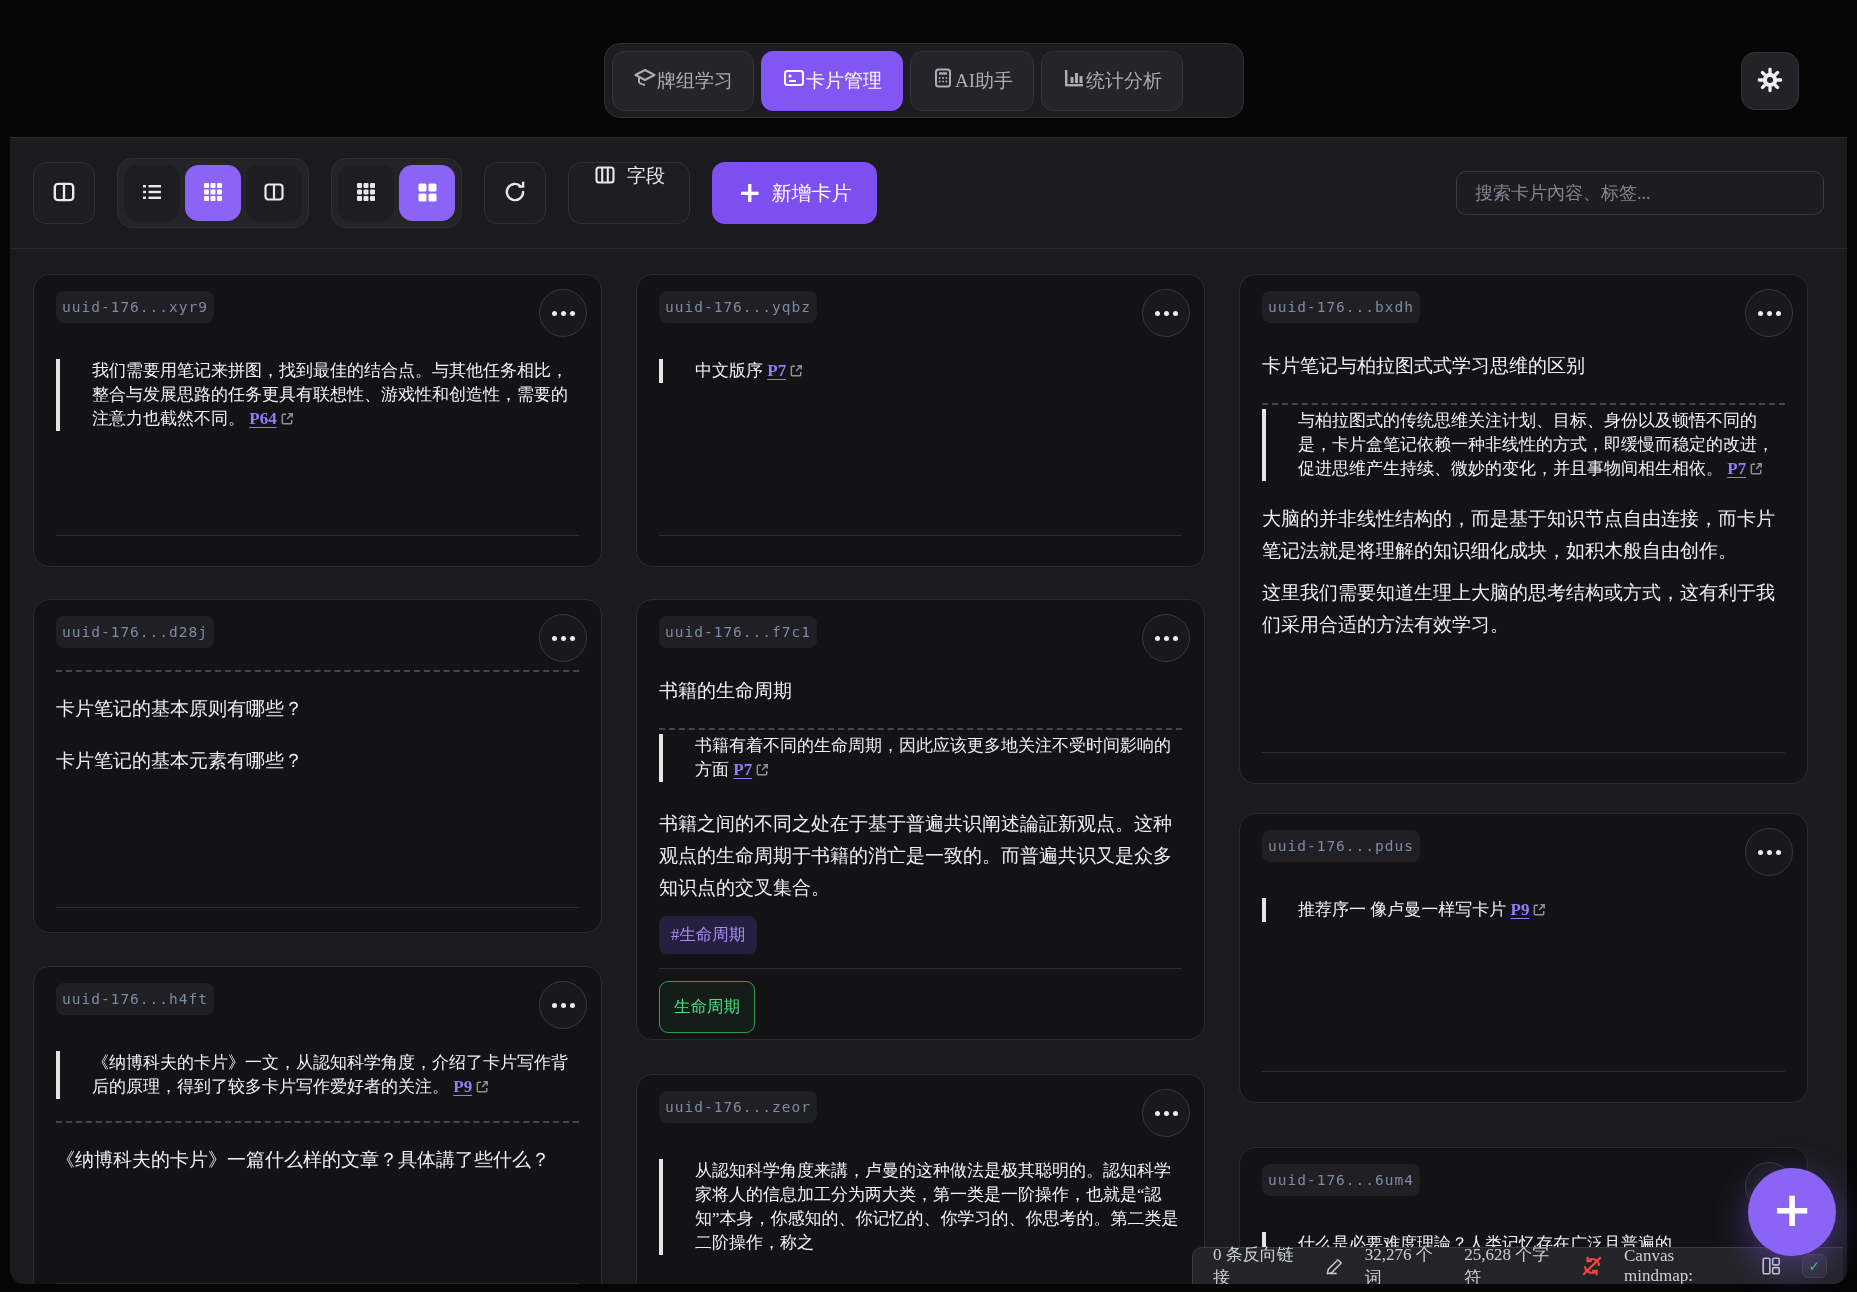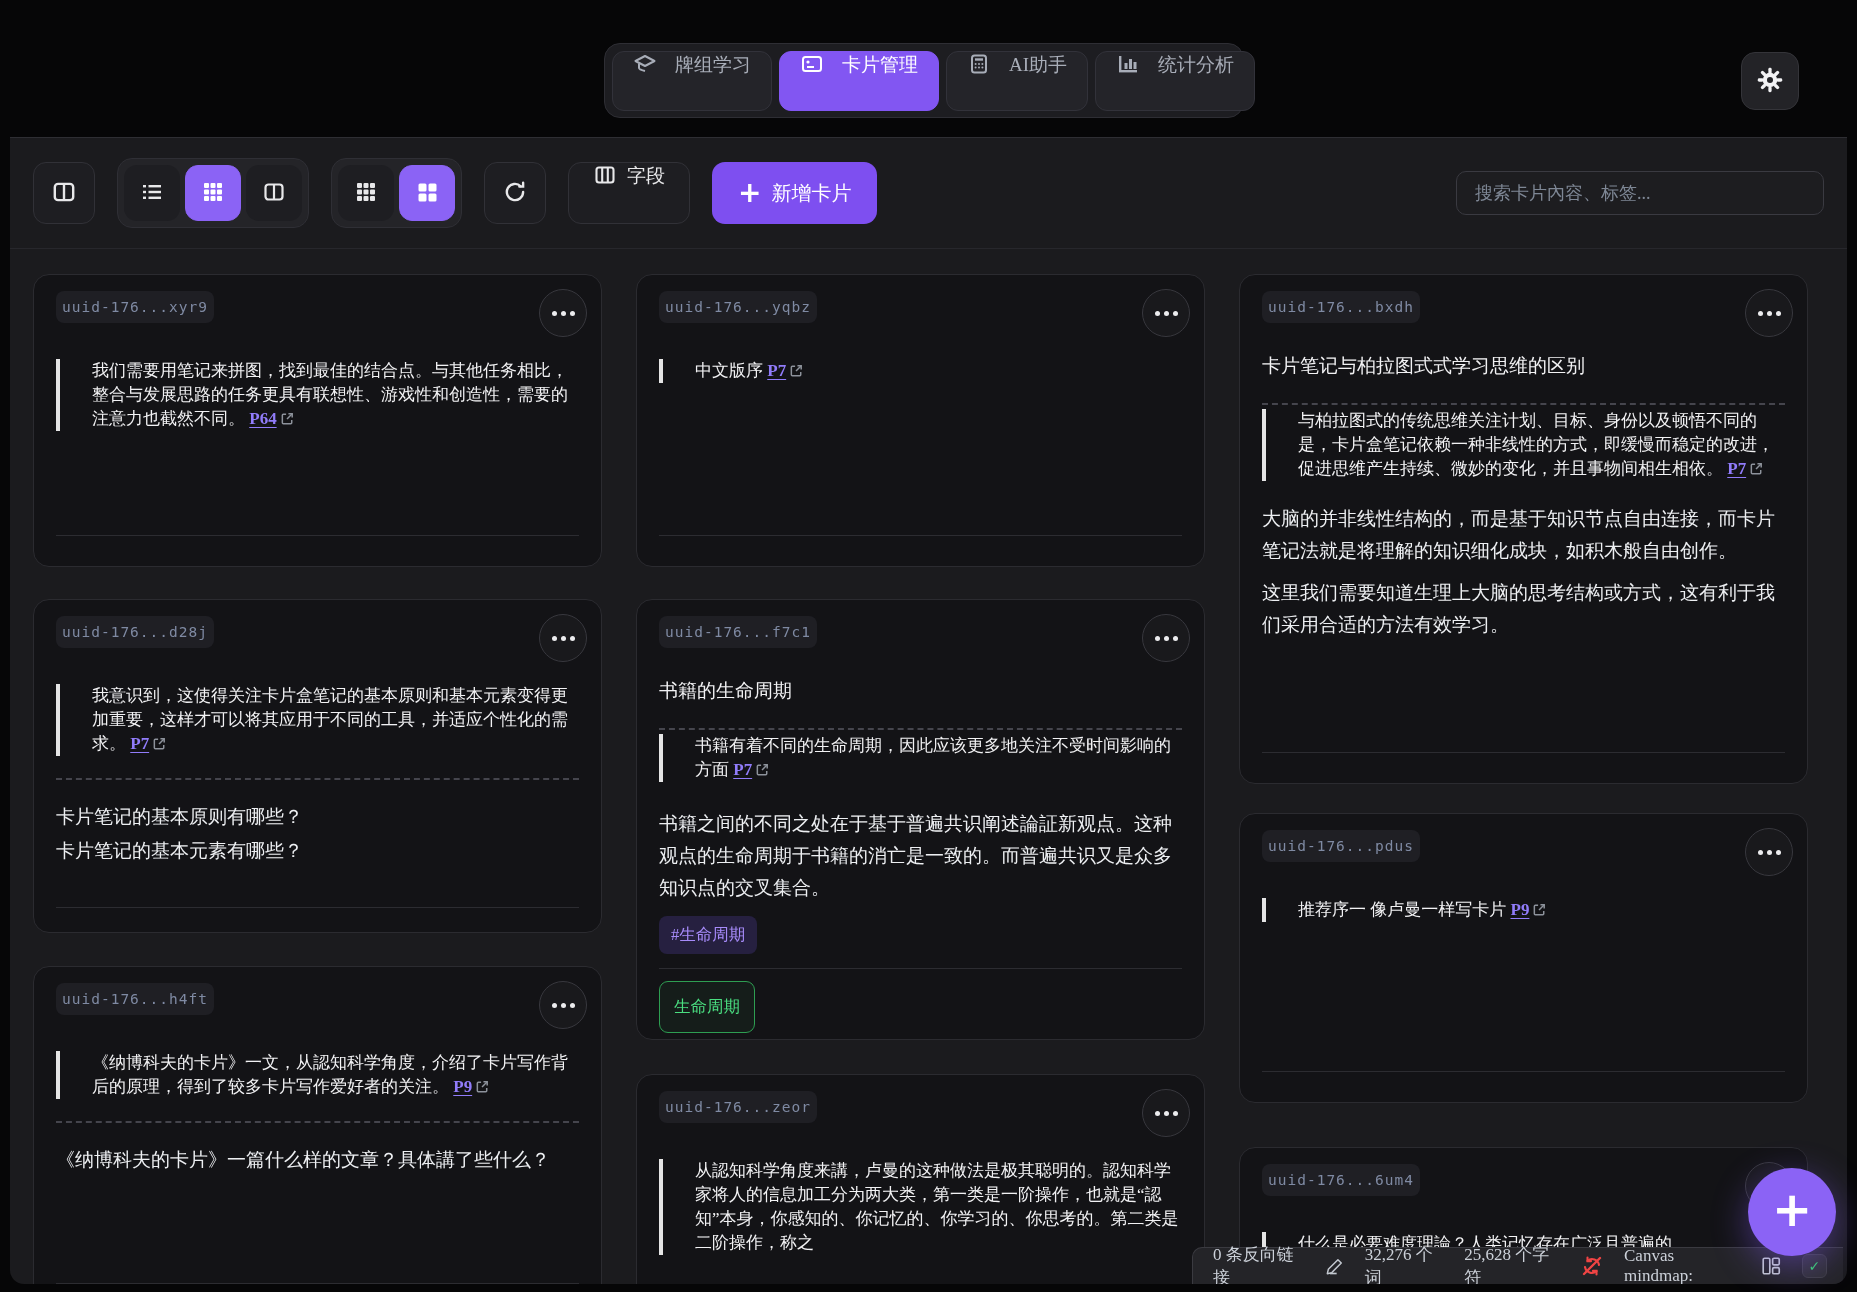--- a/index.html
+++ b/index.html
@@ -12,21 +12,21 @@
   }
 
   
   .topbar { position:absolute; top:0; left:0; width:1857px; height:137px; }
   .nav-pill {
     position:absolute; left:604px; top:43px; width:640px; height:75px;
     background:#1d1d21; border:1px solid #2e2e34; border-radius:16px;
     display:flex; align-items:center; gap:7px; padding:7px;
   }
   .nav-tab {
-    height:60px; border-radius:12px; display:flex; gap:18px;
+    height:60px; border-radius:12px; display:flex; align-items:center; gap:0;
     padding:0 20px; background:#242429; border:1px solid #32323a; color:#a8adb8;
     font-size:19px; cursor:pointer; font-family:inherit; white-space:nowrap;
   }
   .nav-tab.active { background:#8256f2; border-color:#8256f2; color:#ffffff; }
   .nav-tab svg { flex:0 0 auto; }
   .gear-btn {
     position:absolute; left:1741px; top:52px; width:58px; height:58px;
     background:#232327; border:1px solid #343439; border-radius:14px;
     display:flex; align-items:center; justify-content:center; cursor:pointer;
   }
@@ -94,21 +94,21 @@
   .quote {
     margin-top:36px; border-left:4px solid #e5e5e5; padding-left:32px;
     font-size:17px; line-height:24px; color:#f2f2f4;
   }
   .card-title { margin-top:28px; font-size:19px; line-height:30px; color:#f2f2f4; }
   .dashed { border-top:2px dashed #45454d; margin:22px 0 0; }
   .quote.after-dash { margin-top:4px; }
   .para { margin-top:26px; font-size:19px; line-height:32px; color:#edeff2; }
   .para.tight { margin-top:10px; }
   .q-line { margin-top:22px; font-size:19px; line-height:30px; color:#edeff2; }
-  .q-line + .q-line { margin-top:4px; }
+  .q-line + .q-line { margin-top:22px; }
   .plink { color:#917cfa; font-weight:bold; text-decoration:underline; text-underline-offset:3px; cursor:pointer; }
   .ext { display:inline-block; margin-left:3px; position:relative; top:2px; color:#8d929b; }
   .foot-line { position:absolute; left:22px; right:22px; bottom:30px; border-top:1px solid #2c2c31; }
   .tag-pill {
     display:inline-block; margin-top:12px; background:#262040; color:#a78bfa;
     border-radius:8px; padding:8px 12px; font-size:16.5px;
   }
   .hr-solid { border-top:1px solid #2c2c31; margin-top:14px; }
   .tag-green {
     display:inline-block; margin-top:12px; border:1px solid #2e9e52; color:#4ade80;
@@ -345,28 +345,20 @@
         <div class="foot-line"></div>
       </div>
 
       <div class="card" style="height:334px;margin-top:32px">
         <span class="badge">uuid-176...d28j</span>
         <button class="menu-btn">
             <i></i>
             <i></i>
             <i></i>
           </button>
-        <blockquote class="quote">
-          <span>我意识到，这使得关注卡片盒笔记的基本原则和基本元素变得更加重要，这样才可以将其应用于不同的工具，并适应个性化的需求。</span>
-          <a class="plink">P7</a><span class="ext"><svg width="15" height="15" viewBox="0 0 16 16" fill="none" stroke="currentColor" stroke-width="1.6">
-                <path d="M6.5 3.5H3.5a1 1 0 0 0-1 1v8a1 1 0 0 0 1 1h8a1 1 0 0 0 1-1V9.5"></path>
-                <path d="M9 3h4v4"></path>
-                <path d="M13 3 7.5 8.5"></path>
-              </svg></span>
-        </blockquote>
         <div class="dashed"></div>
         <div class="q-line">卡片笔记的基本原则有哪些？</div>
         <div class="q-line">卡片笔记的基本元素有哪些？</div>
         <div class="foot-line" style="bottom:24px"></div>
       </div>
 
       <div class="card" style="height:345px;margin-top:33px">
         <span class="badge">uuid-176...h4ft</span>
         <button class="menu-btn">
             <i></i>

